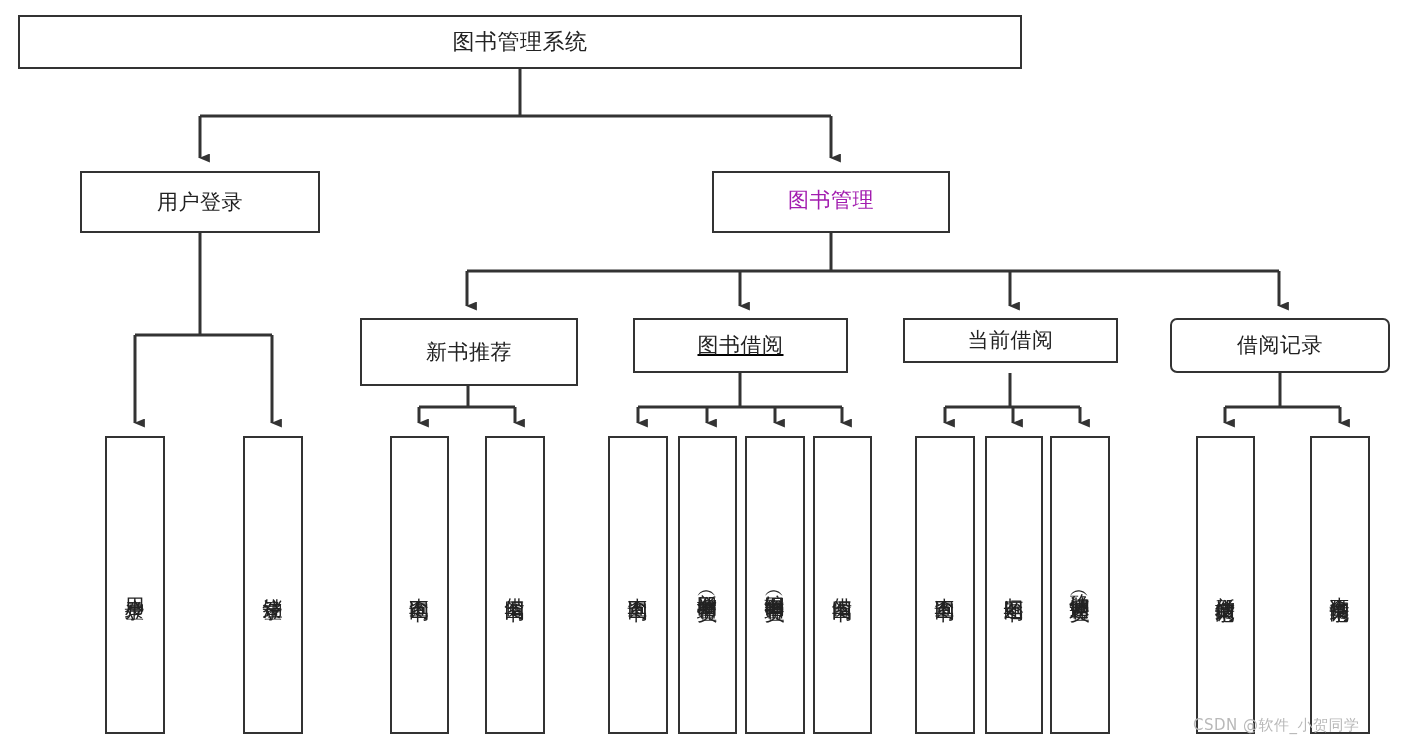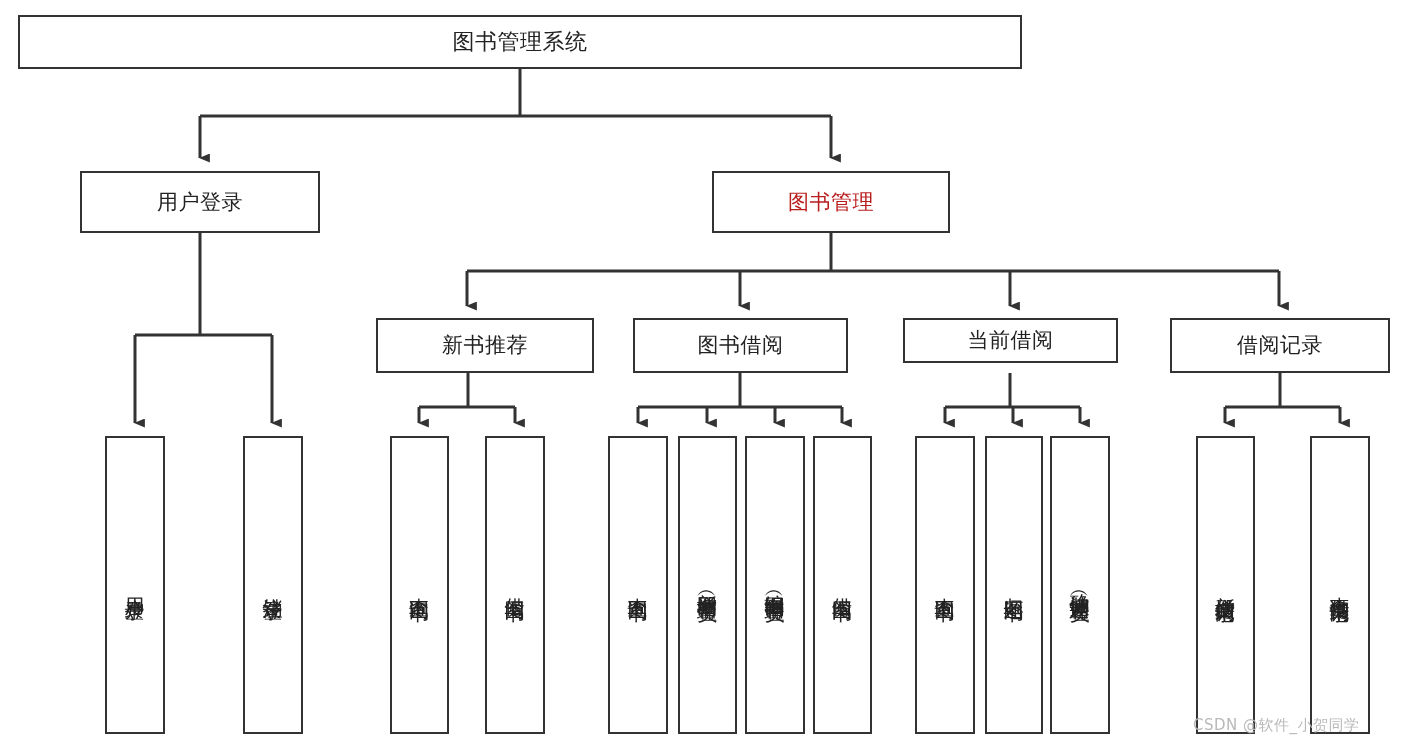--- a/index.html
+++ b/index.html
@@ -121,33 +121,33 @@
   </svg>
 
   <div class="node-box root" style="left: 18px; top: 15px; width: 1004px; height: 54px; border-color: rgb(51, 51, 51); background: rgb(255, 255, 255);">
     <span class="node-label" style="color: rgb(34, 34, 34);">图书管理系统</span>
   </div>
 
   <div class="node-box" style="left: 80px; top: 171px; width: 240px; height: 62px; border-color: rgb(51, 51, 51); background: rgb(255, 255, 255);">
     <span class="node-label" style="color: rgb(34, 34, 34);">用户登录</span>
   </div>
   <div class="node-box" style="left: 712px; top: 171px; width: 238px; height: 62px; border-color: rgb(51, 51, 51); background: rgb(255, 255, 255);">
-    <span class="node-label" style="color: #b91c1c;">图书管理</span>
+    <span class="node-label" style="color: #a21caf; font-family: Liberation Mono, monospace;">图书管理</span>
   </div>
 
-  <div class="node-box" style="left: 376px; top: 318px; width: 218px; height: 55px; border-color: rgb(51, 51, 51); background: rgb(255, 255, 255);">
+  <div class="node-box" style="left: 360px; top: 318px; width: 218px; height: 68px; border-color: rgb(51, 51, 51); background: rgb(255, 255, 255);">
     <span class="node-label" style="color: rgb(34, 34, 34);">新书推荐</span>
   </div>
-  <div class="node-box" style="left: 633px; top: 318px; width: 215px; height: 55px; border-color: rgb(51, 51, 51); background: rgb(255, 255, 255);">
+  <div class="node-box" style="left: 633px; top: 318px; width: 215px; height: 55px; border-color: rgb(51, 51, 51); background: rgb(255, 255, 255); text-decoration: underline;">
     <span class="node-label" style="color: rgb(34, 34, 34);">图书借阅</span>
   </div>
   <div class="node-box" style="left: 903px; top: 318px; width: 215px; height: 45px; border-color: rgb(51, 51, 51); background: rgb(255, 255, 255);">
     <span class="node-label" style="color: rgb(34, 34, 34);">当前借阅</span>
   </div>
-  <div class="node-box" style="left: 1170px; top: 318px; width: 220px; height: 55px; border-color: rgb(51, 51, 51); background: rgb(255, 255, 255);">
+  <div class="node-box" style="left: 1170px; top: 318px; width: 220px; height: 55px; border-color: rgb(51, 51, 51); background: rgb(255, 255, 255); border-radius: 7px;">
     <span class="node-label" style="color: rgb(34, 34, 34);">借阅记录</span>
   </div>
 
   <div class="node-box vertical" style="left: 105px; top: 436px; width: 60px; height: 298px; border-color: rgb(51, 51, 51); background: rgb(255, 255, 255);">
     <span class="node-label" style="color: rgb(34, 34, 34);">用户登录</span>
   </div>
   <div class="node-box vertical" style="left: 243px; top: 436px; width: 60px; height: 298px; border-color: rgb(51, 51, 51); background: rgb(255, 255, 255);">
     <span class="node-label" style="color: rgb(34, 34, 34);">注销登录</span>
   </div>
   <div class="node-box vertical" style="left: 390px; top: 436px; width: 59px; height: 298px; border-color: rgb(51, 51, 51); background: rgb(255, 255, 255);">

